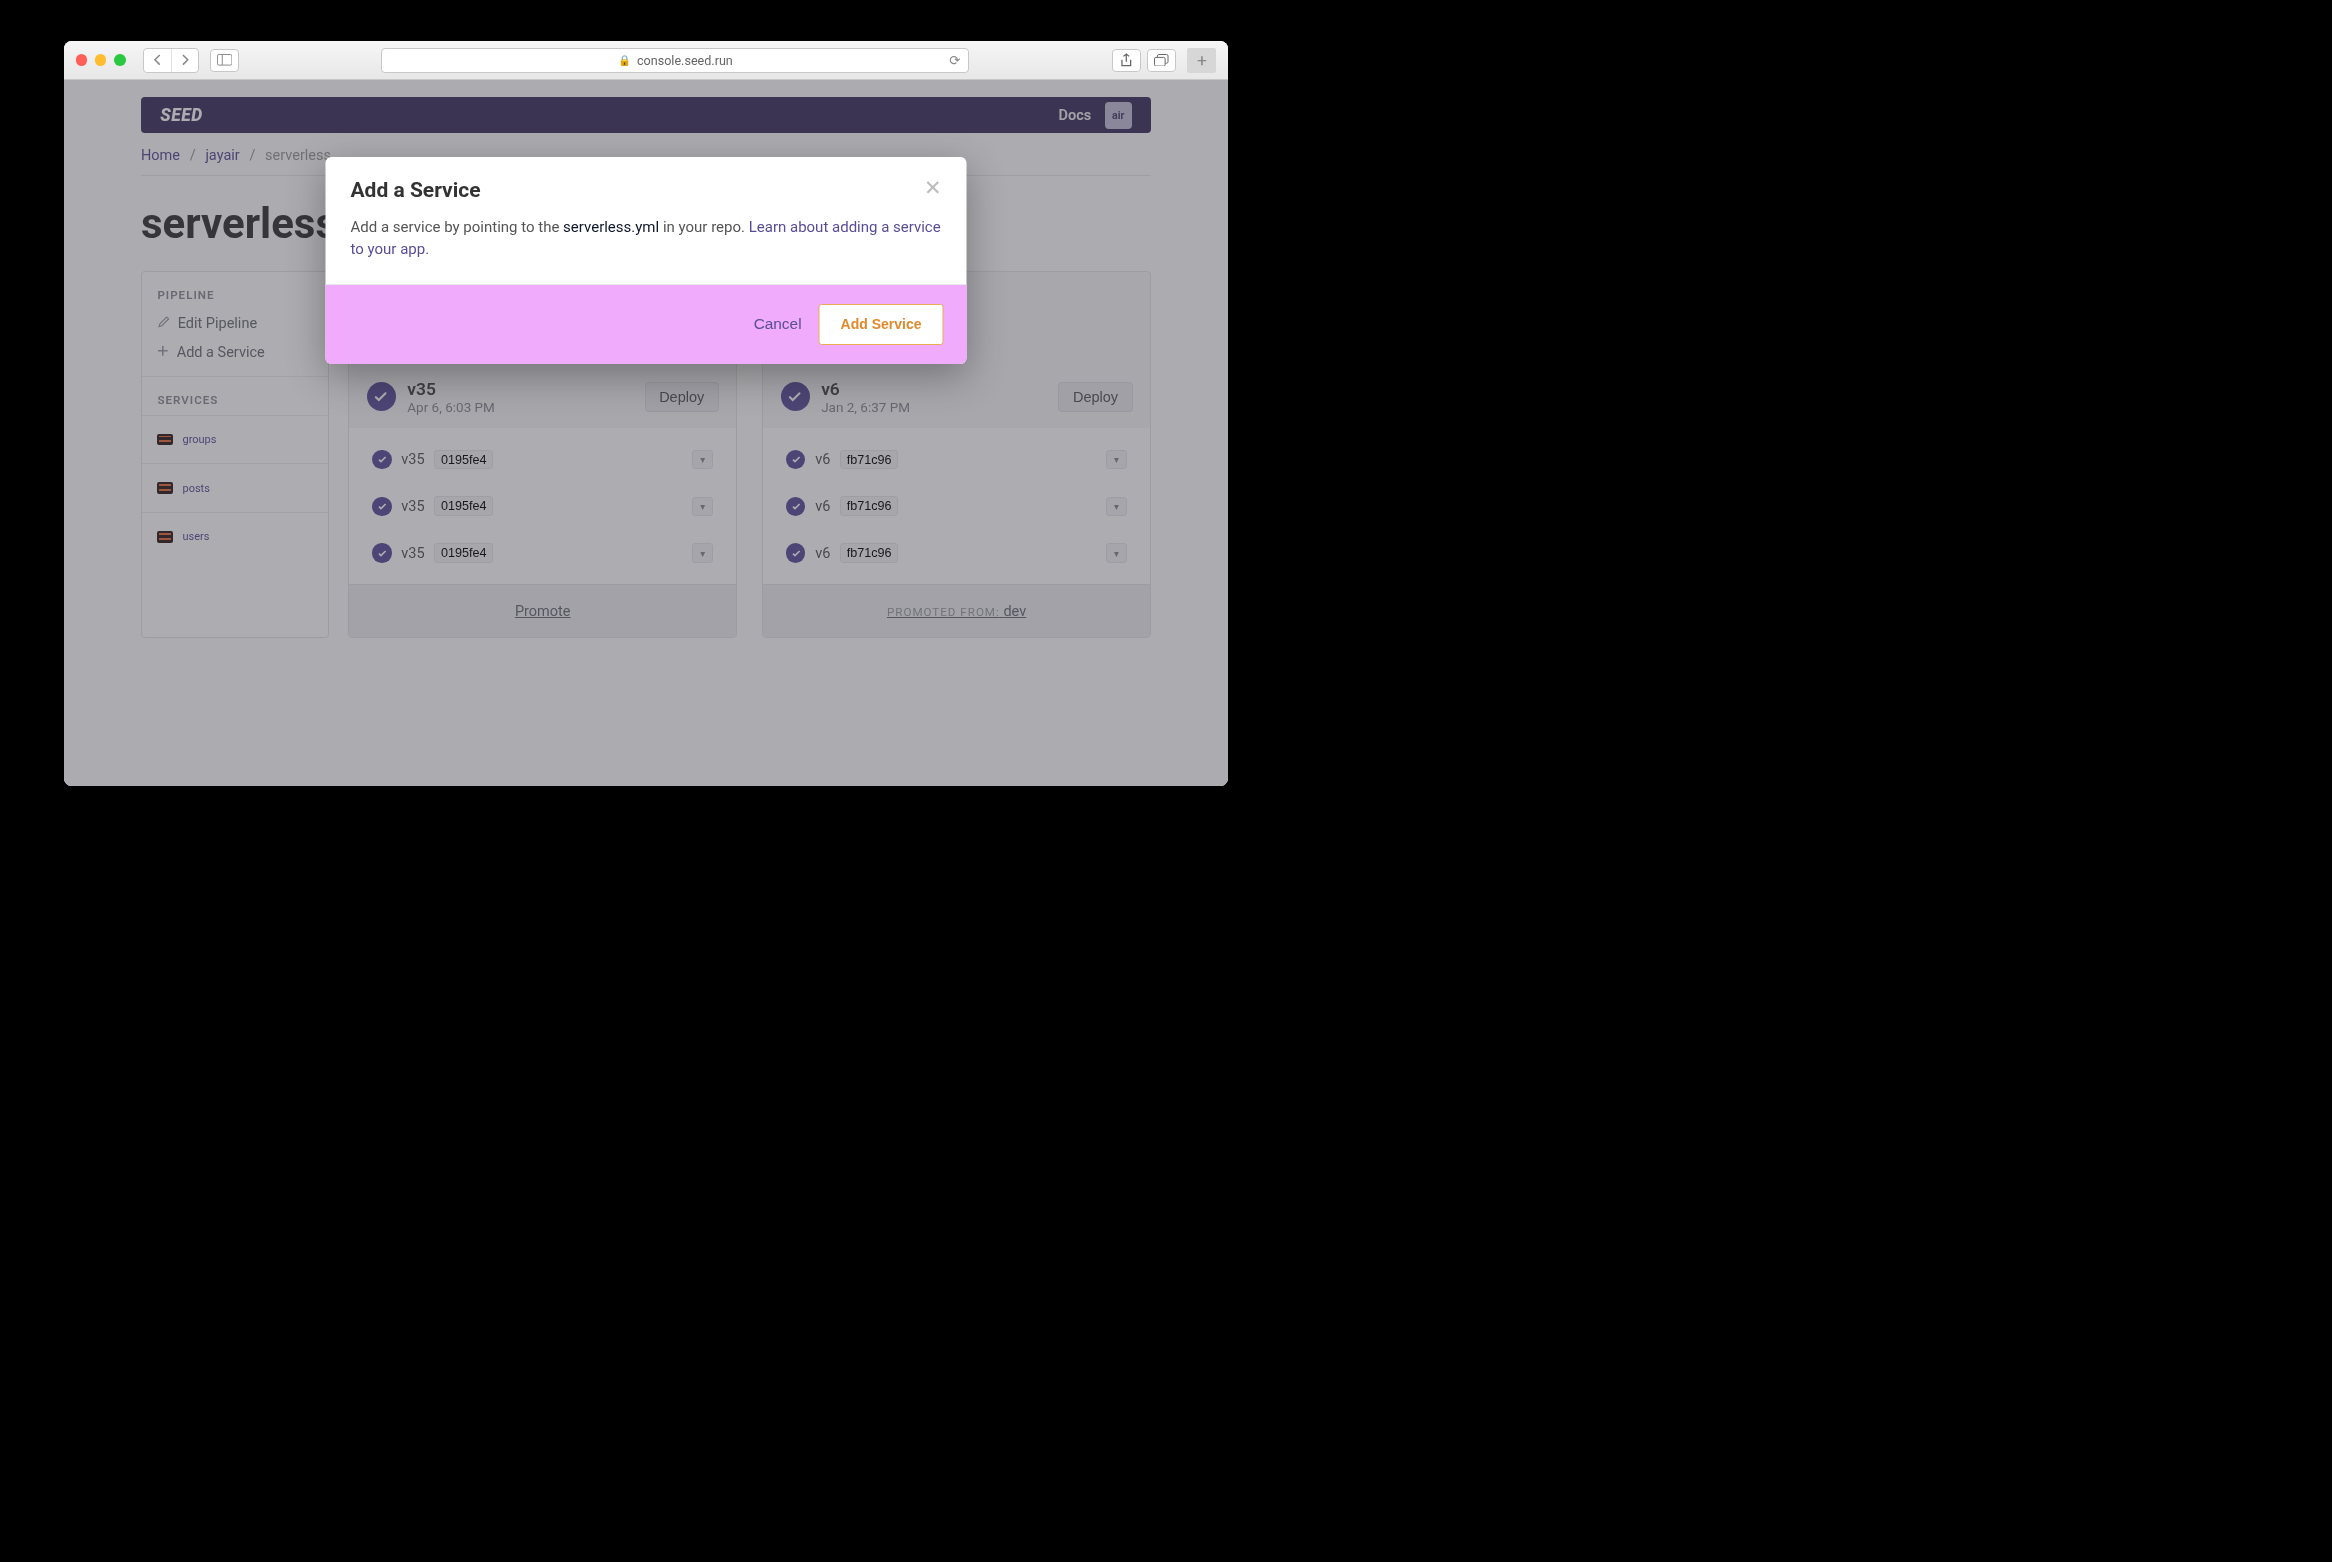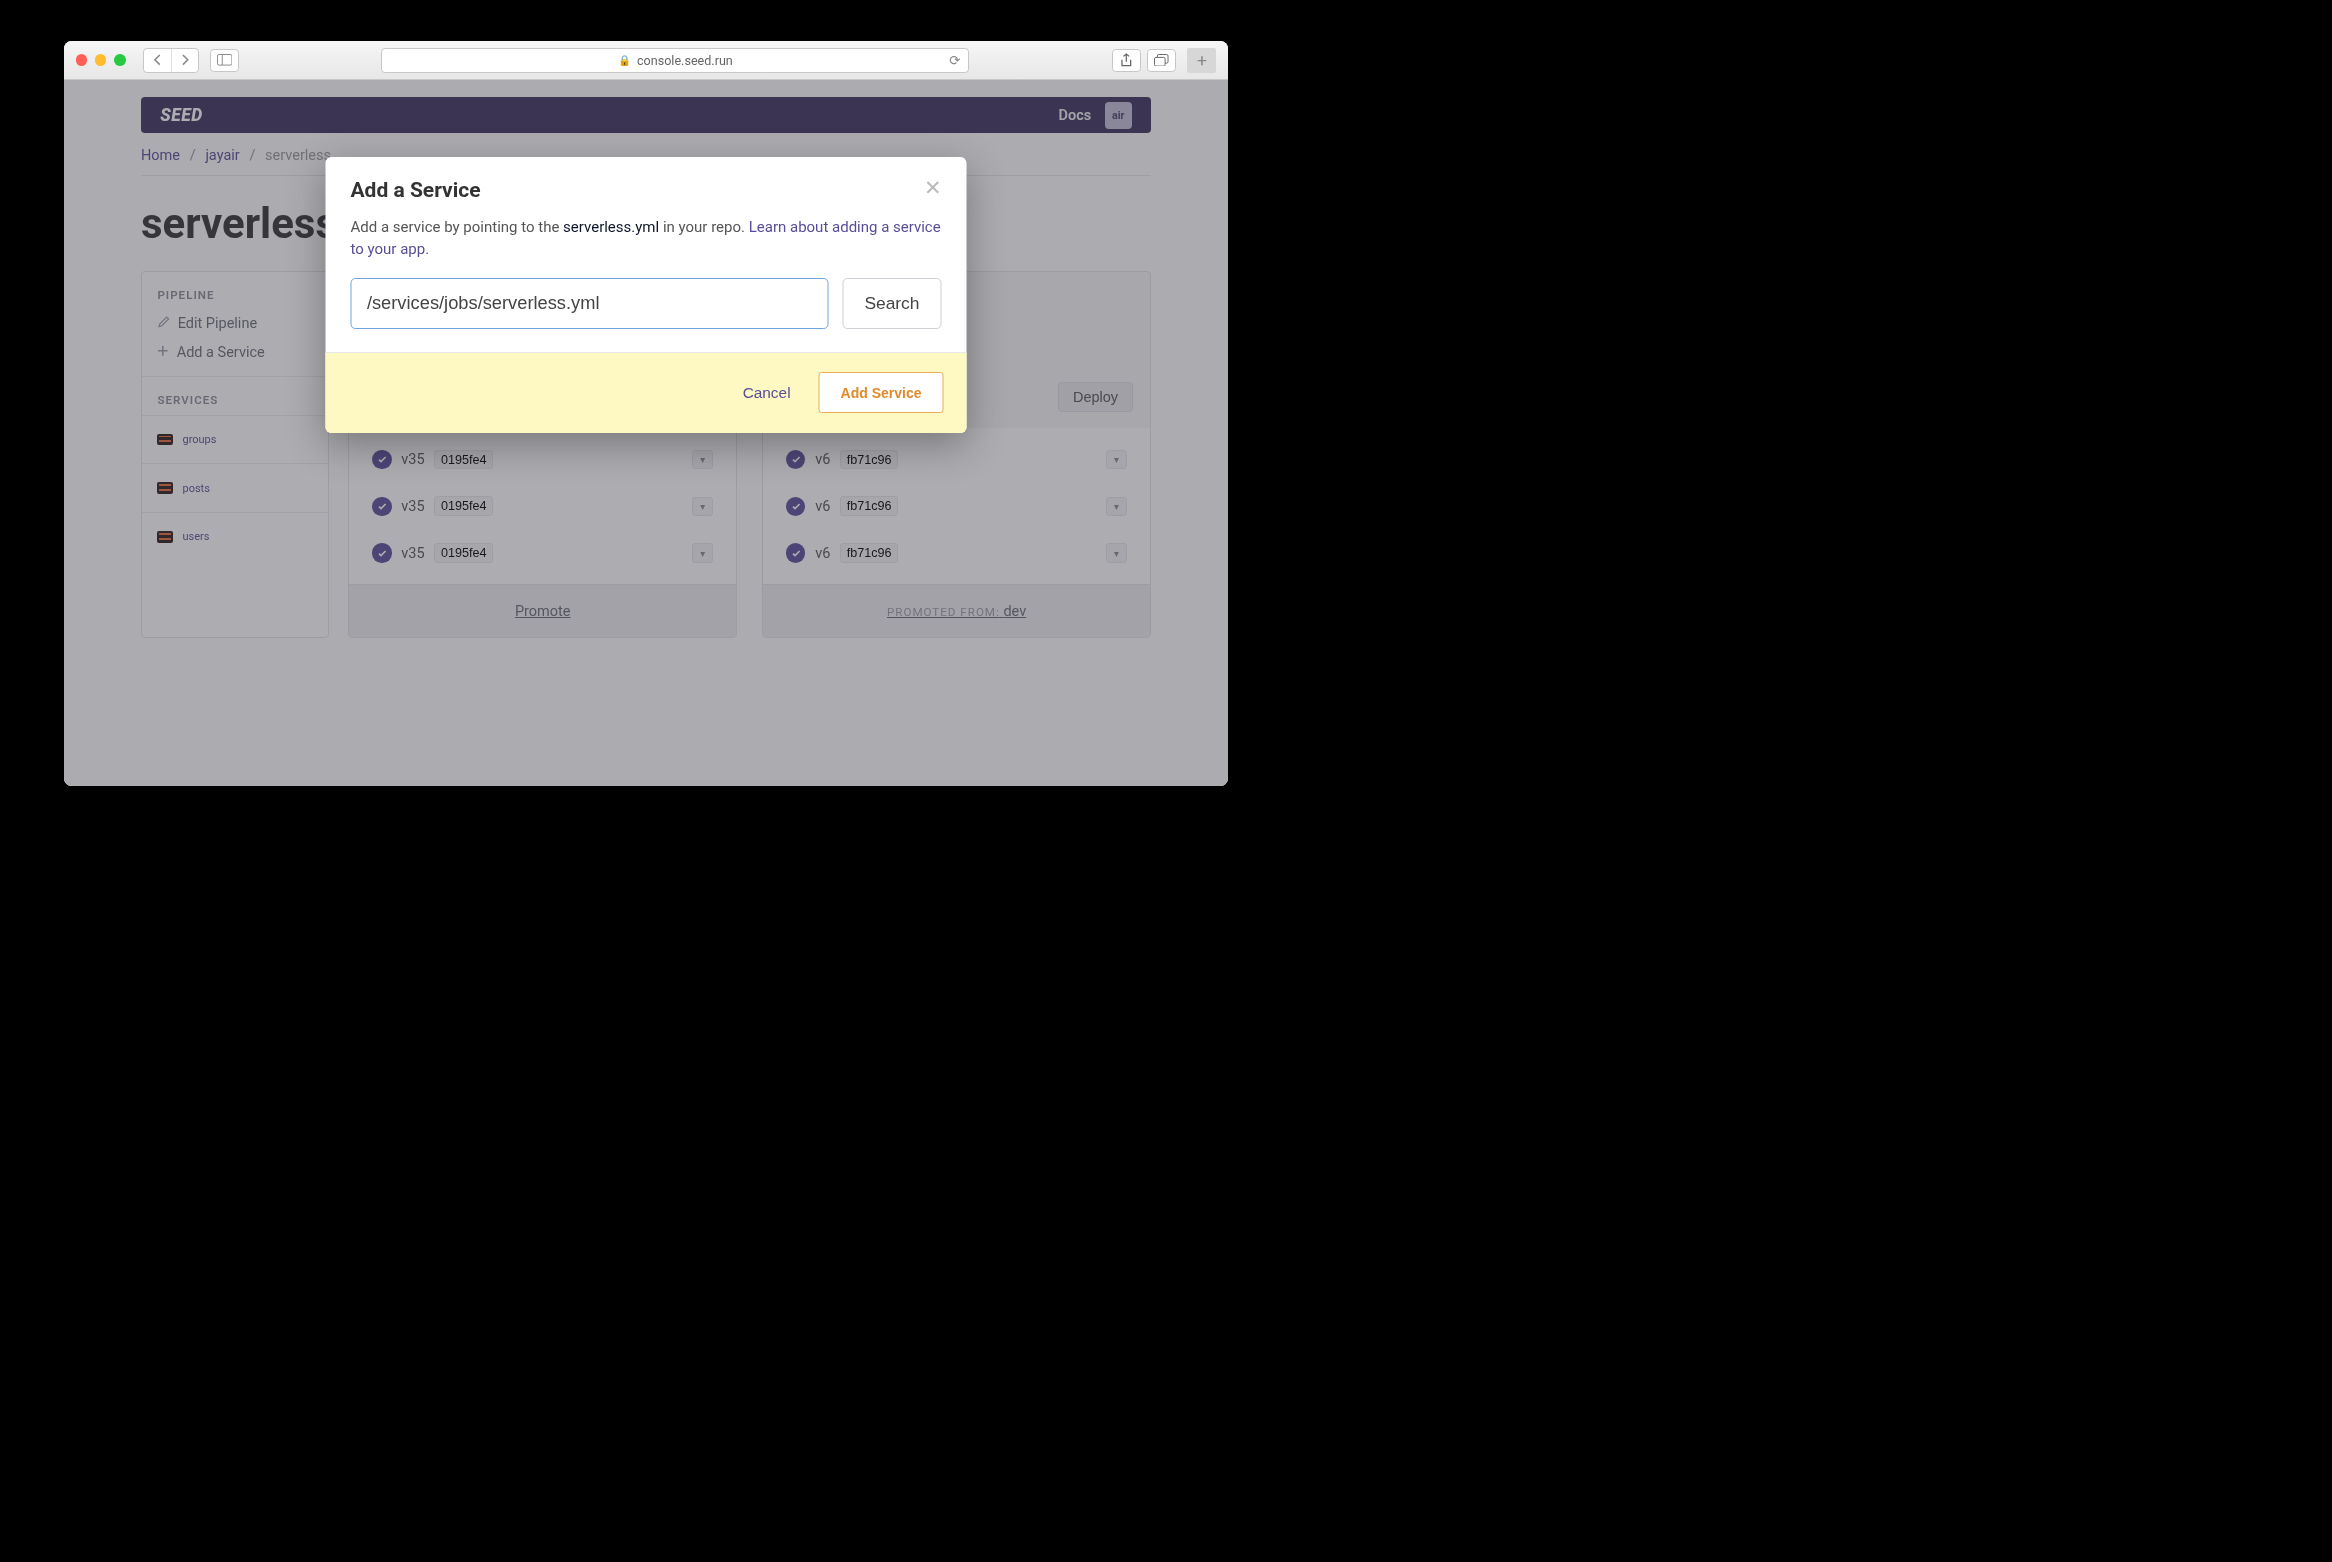--- a/index.html
+++ b/index.html
@@ -312,28 +312,28 @@
     }
     .search-btn {
       border: 1px solid #cfcfd6;
       background: #fff;
       border-radius: 4.8px;
       padding: 0 21px;
       font-size: 17.4px;
       color: #444;
     }
     .modal-footer {
-      background: #fef9c3;
+      background: #f0abfc;
       border-top: 1px solid #e8e8eb;
       border-radius: 0 0 5.8px 5.8px;
       padding: 19.3px 23px;
       display: flex;
       justify-content: flex-end;
       align-items: center;
-      gap: 28px;
+      gap: 17px;
     }
     .cancel-btn { color: #5a4d98; font-size: 15.4px; background: none; border: none; cursor: pointer; }
     .primary-btn {
       border: 1.9px solid #e9ab54;
       background: #fff;
       color: #e08a2b;
       font-size: 14px;
       font-weight: 700;
       padding: 11.6px 21px;
       border-radius: 3px;
@@ -560,24 +560,20 @@
 
   <div class="modal">
     <div class="modal-header">
       <div class="modal-title">Add a Service</div>
       <div class="modal-close">✕</div>
     </div>
     <div class="modal-body">
       <p class="modal-desc">
         <span>Add a service by pointing to the </span><b>serverless.yml</b><span> in your repo. </span><a>Learn about adding a service to your app.</a>
       </p>
-      <div class="search-row">
-        <input class="path-input" value="/services/jobs/serverless.yml" style="">
-        <button class="search-btn">Search</button>
-      </div>
     </div>
     <div class="modal-footer">
       <button class="cancel-btn">Cancel</button>
       <button class="primary-btn">Add Service</button>
     </div>
   </div>
 </div>
 
 
 </body></html>

